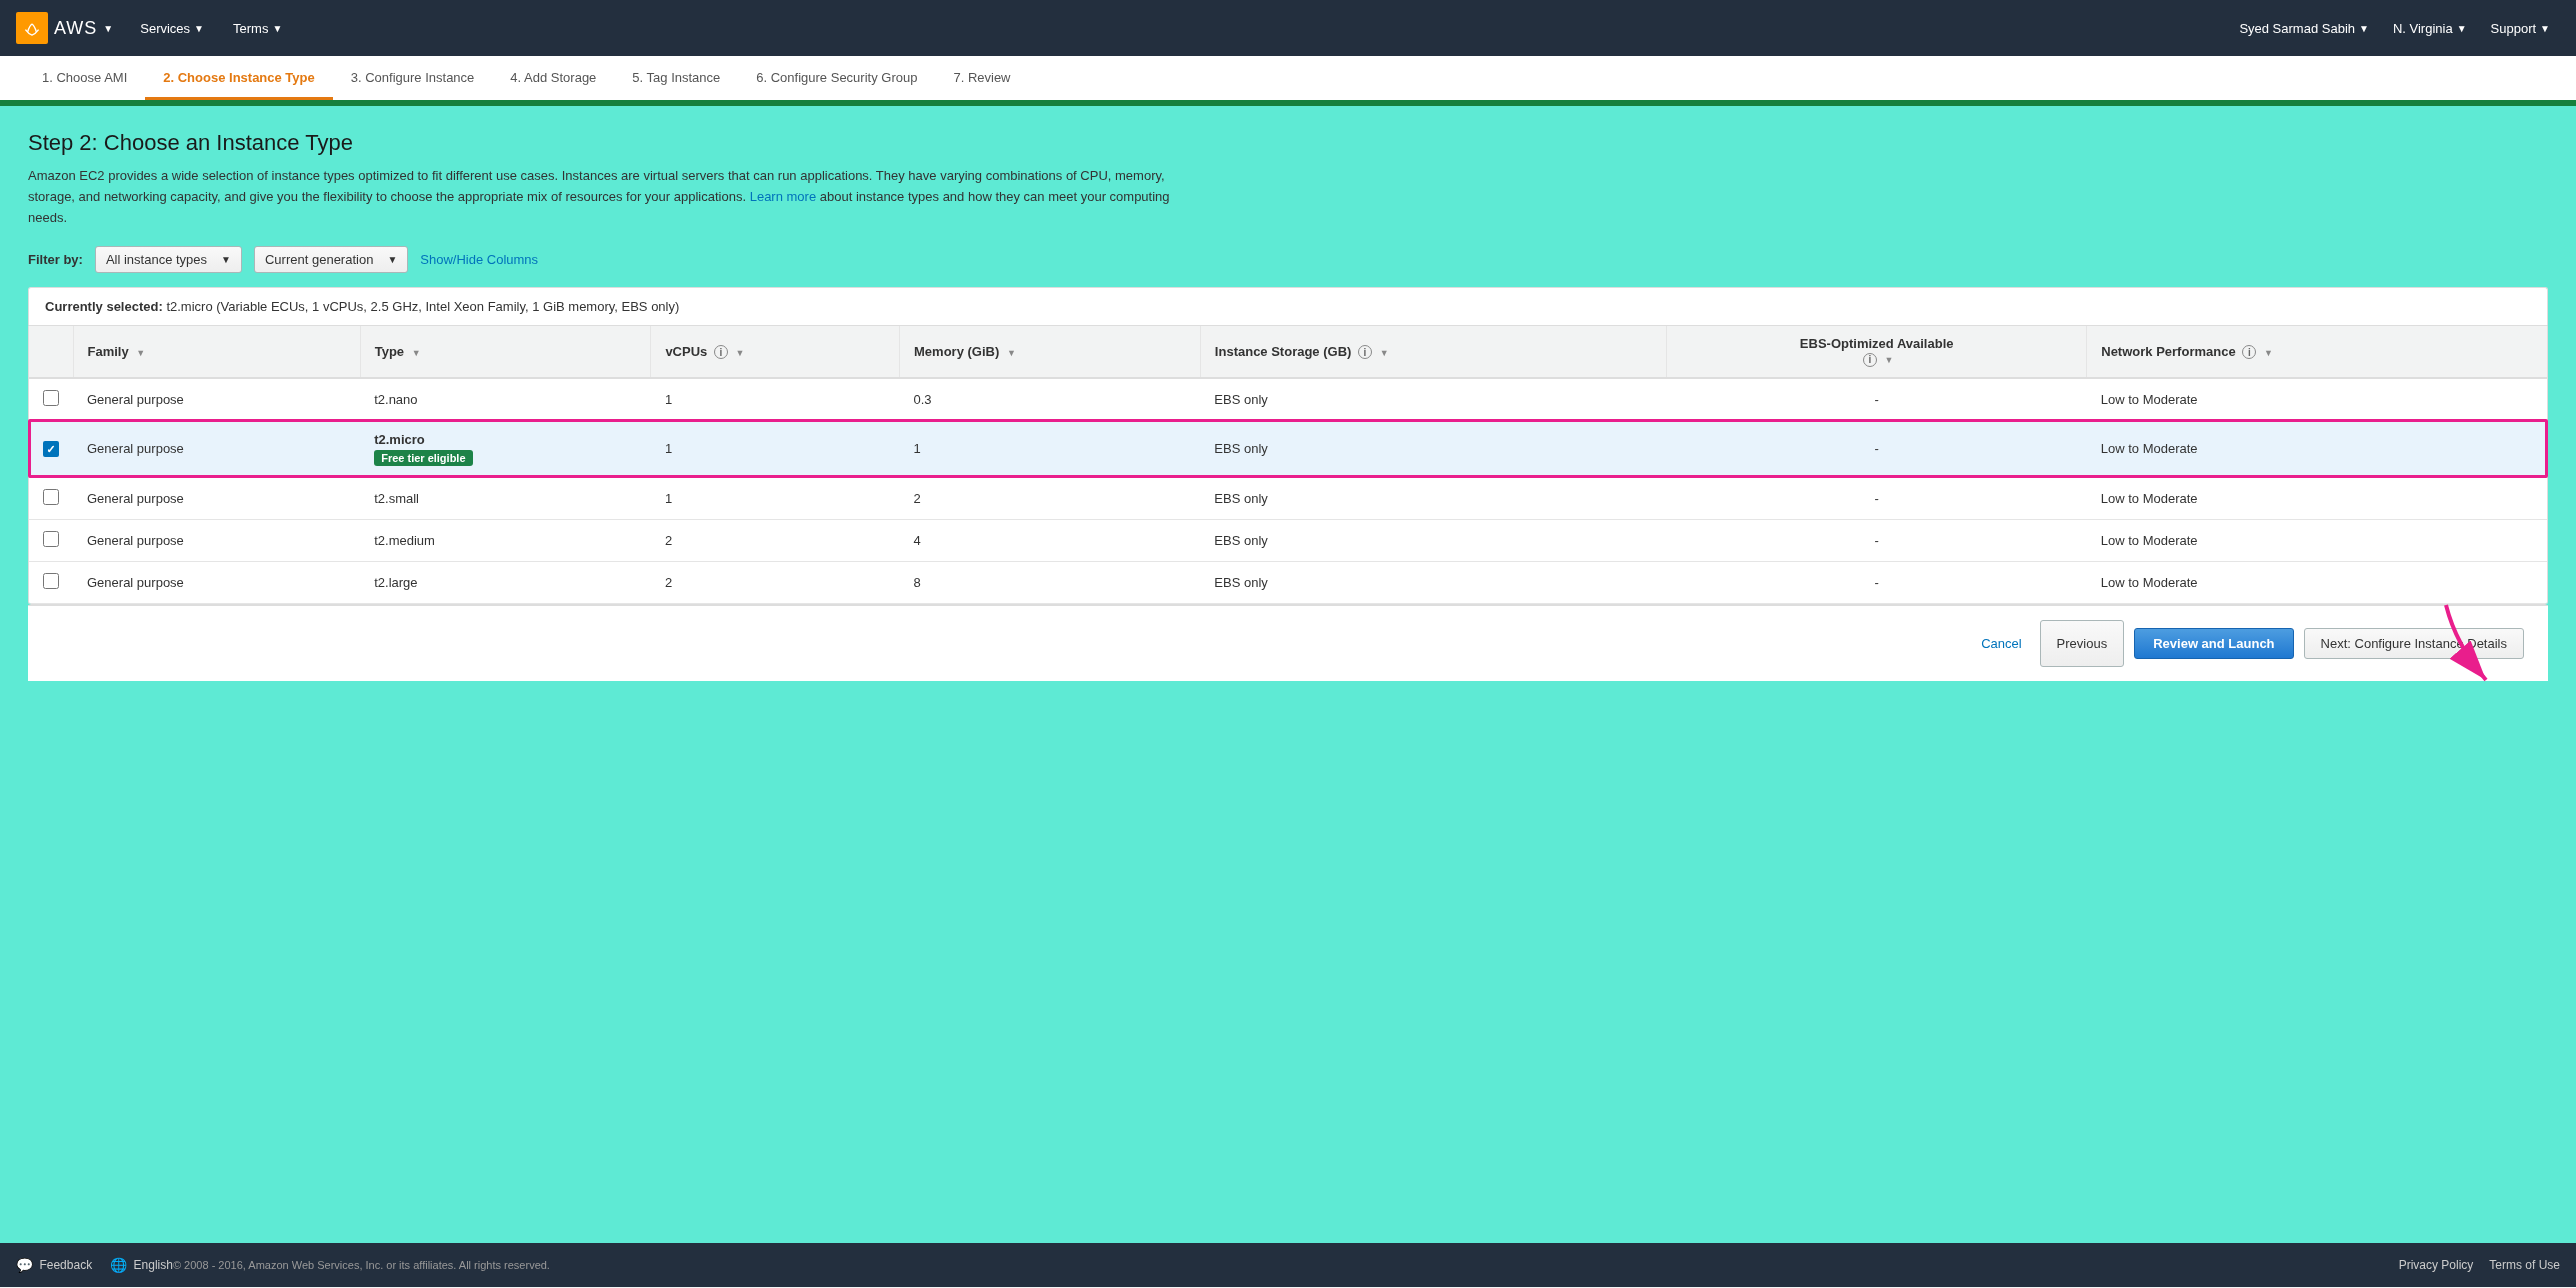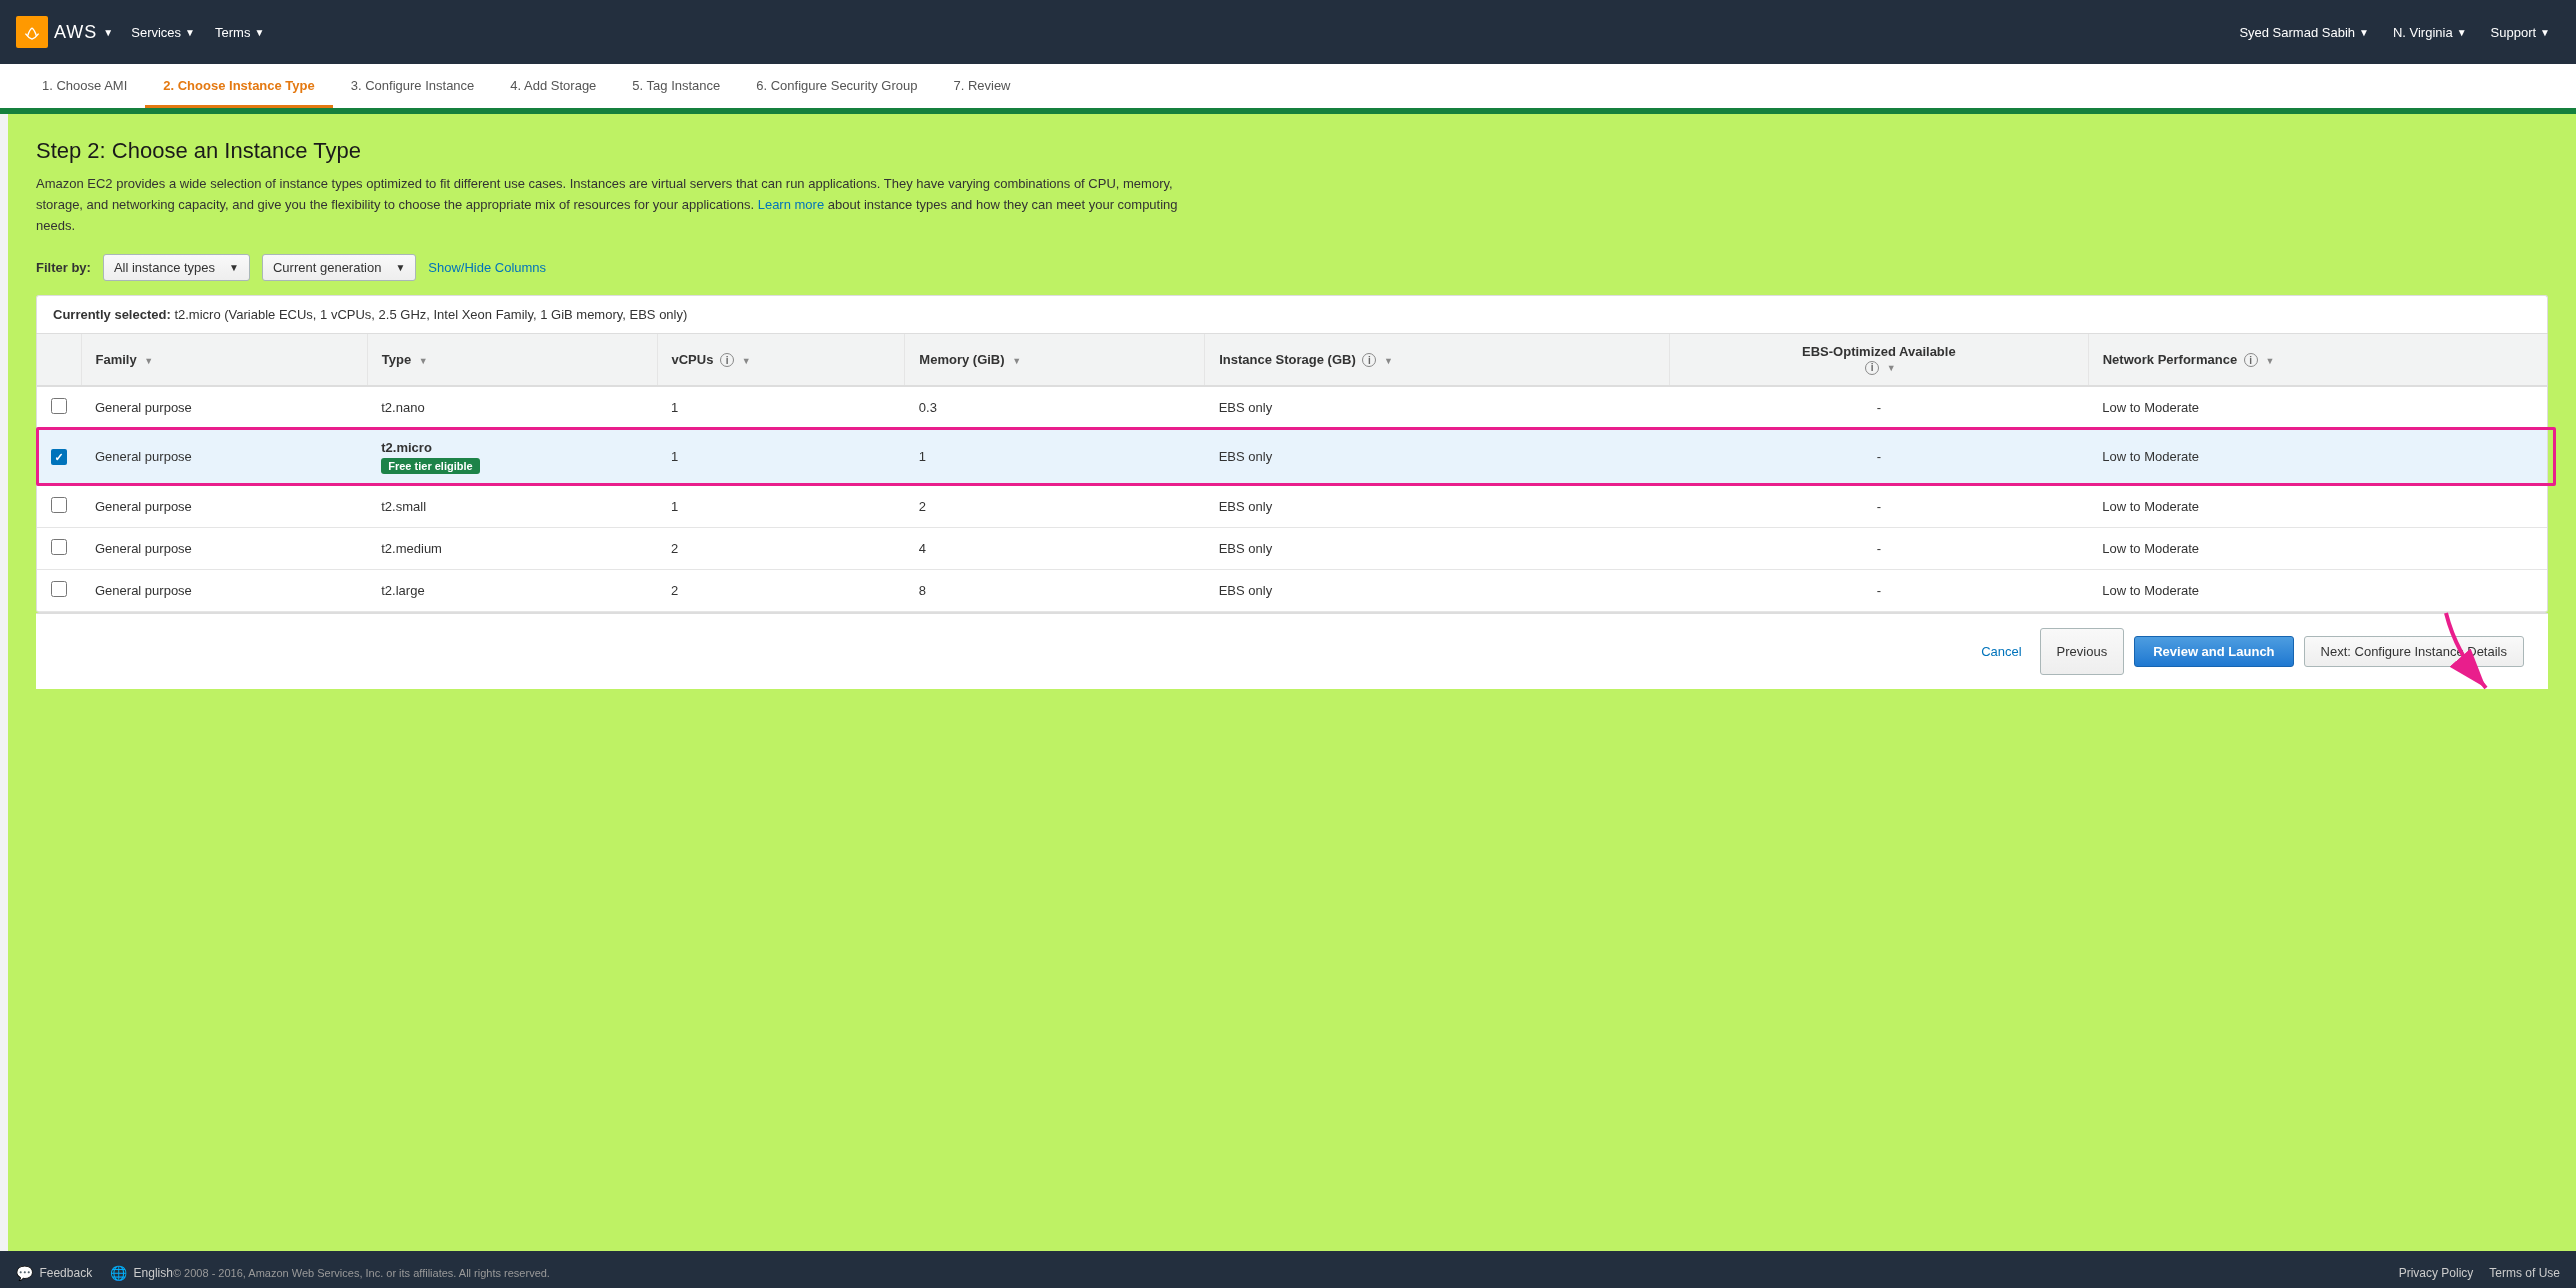--- a/index.html
+++ b/index.html
@@ -4,23 +4,23 @@
   <style>
     * { box-sizing: border-box; margin: 0; padding: 0; }
     body { font-family: "Amazon Ember", Arial, sans-serif; font-size: 13px; color: #333; background: #f2f3f3; min-width: 1288px; }
 
     
     .top-nav {
       background: #232f3e;
       color: #fff;
       display: flex;
       align-items: center;
-      height: 64px;
+      height: 56px;
       padding: 14px 16px;
-      gap: 0;
+      gap: 9px;
     }
     .top-nav .logo {
       display: flex;
       align-items: center;
       gap: 6px;
       margin-right: 8px;
     }
     .logo-box {
       width: 32px; height: 32px;
       background: #ff9900;
@@ -66,24 +66,23 @@
       white-space: nowrap;
     }
     .step-tab.active {
       color: #e47911;
       border-bottom: 3px solid #e47911;
       font-weight: 600;
     }
 
     
     .main-content {
-      background: #bef264;
+      background: #5eead4;
       padding: 24px 28px;
       min-height: calc(100vh - 48px - 43px - 60px);
-      margin-left: 8px;
     }
 
     .page-title {
       font-size: 22px;
       font-weight: 400;
       color: #1a1a1a;
       margin-bottom: 10px;
     }
     .page-desc {
       font-size: 13px;

